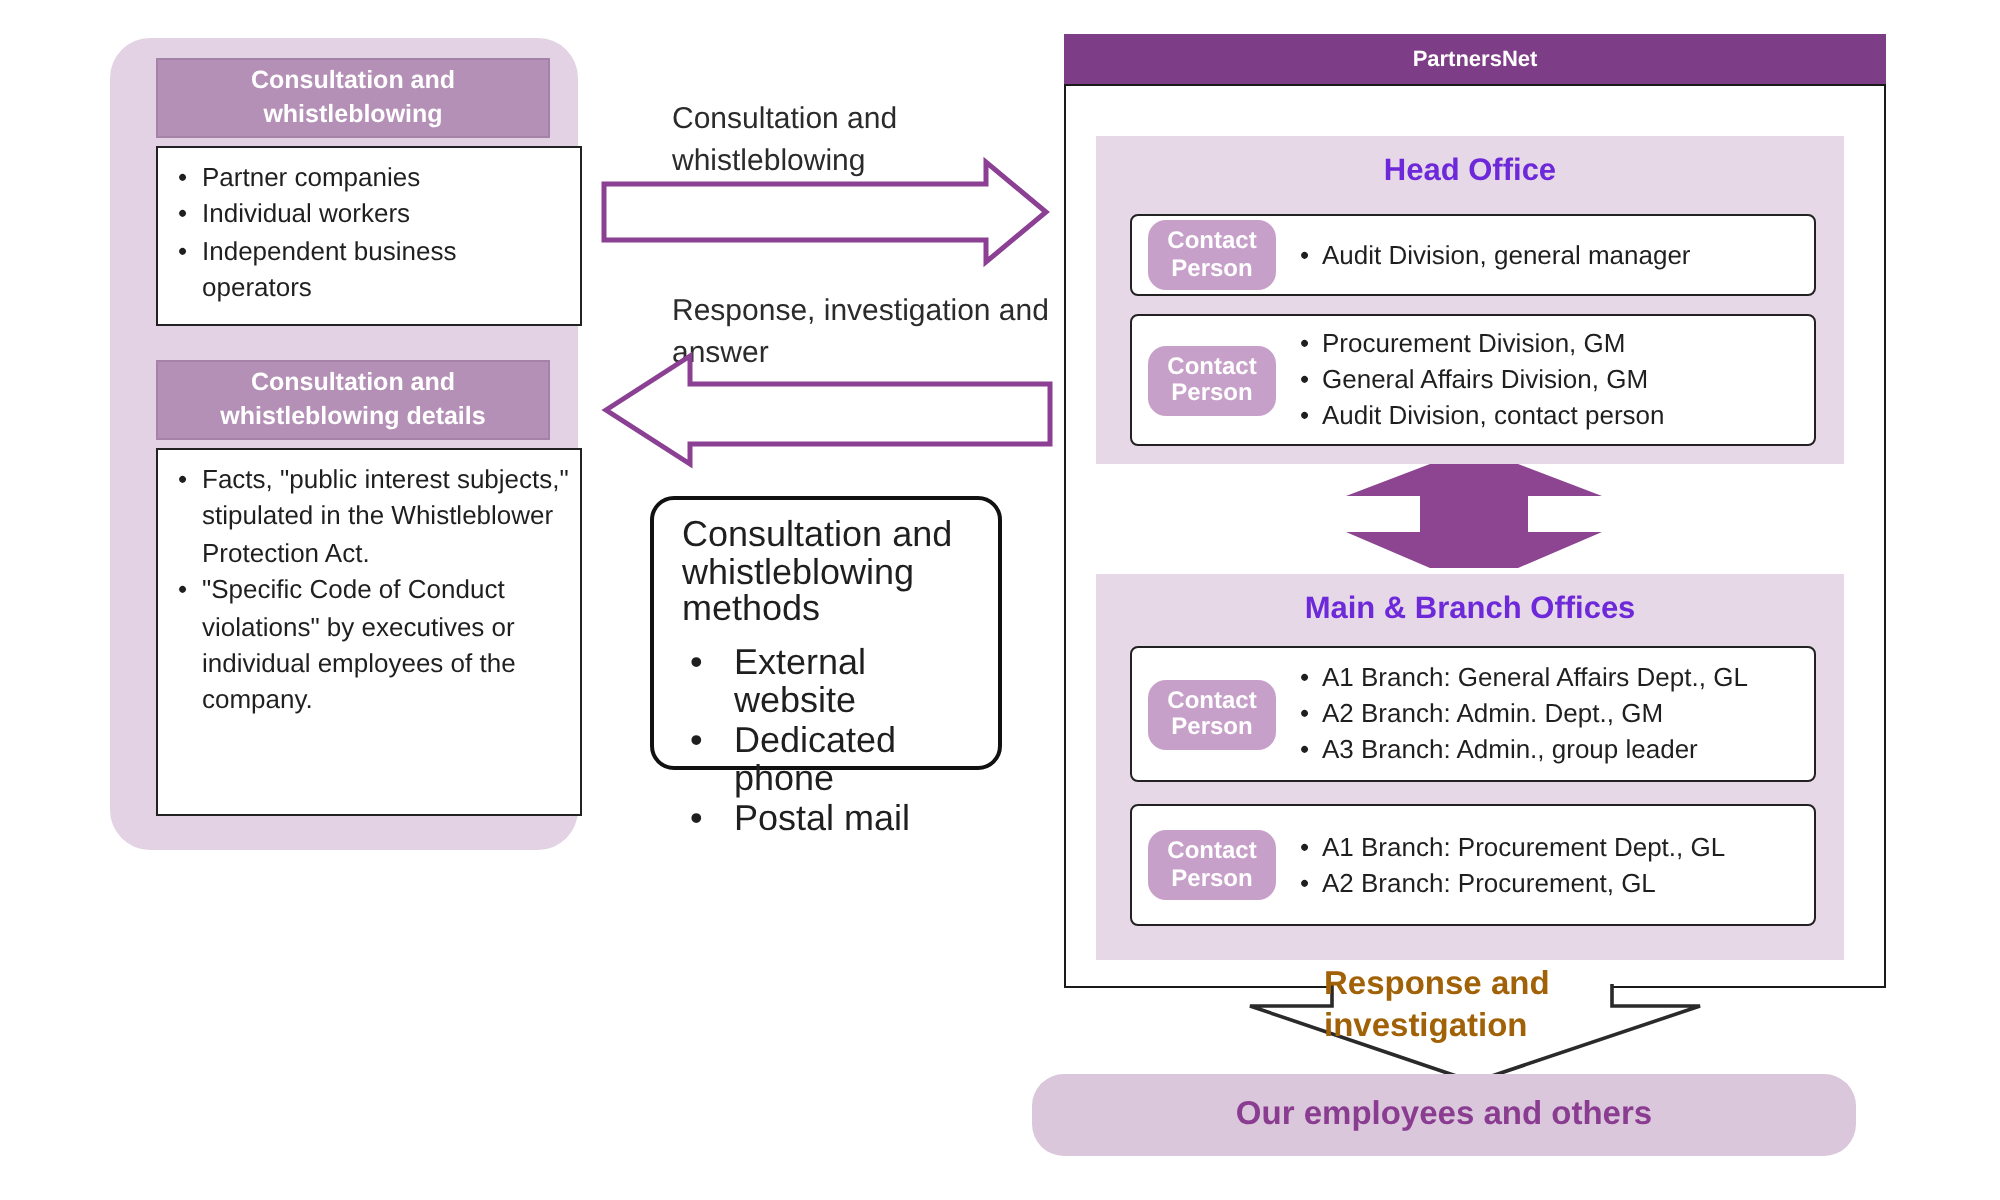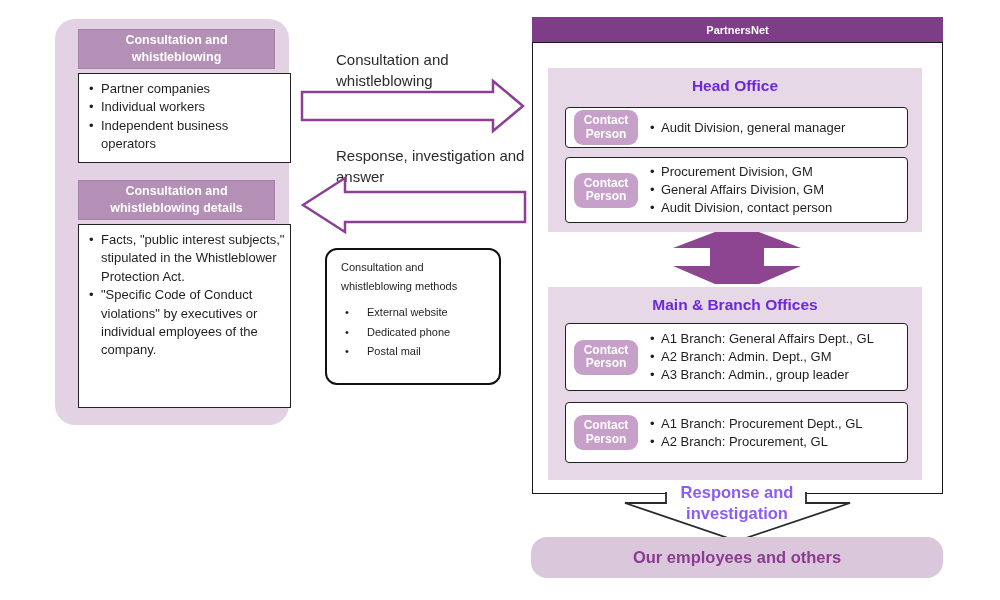--- a/index.html
+++ b/index.html
@@ -29,21 +29,21 @@
   ul.blist li::before{content:"\2022";position:absolute;left:2px;}
 
   
   .mid-label{font-size:15px;line-height:21px;color:#2b2b2b;}
   .mid-label-request{left:336px;top:49px;width:170px;}
   .mid-label-response{left:336px;top:145px;width:195px;}
 
   
   .methods-box{
     left:325px;top:248px;width:176px;height:137px;background:#fff;border:2px solid #111;
-    border-radius:12px;box-sizing:border-box;padding:8px 10px 6px 14px;font-size:11px;line-height:18.5px;
+    border-radius:12px;box-sizing:border-box;padding:8px 10px 6px 14px;font-size:18px;line-height:18.5px;
   }
   .methods-title{margin-bottom:8px;width:140px;}
   ul.mlist{list-style:none;margin:0;padding:0;}
   ul.mlist li{padding-left:26px;position:relative;line-height:19.5px;}
   ul.mlist li::before{content:"\2022";position:absolute;left:4px;}
 
   
   .pn-bar{
     left:532px;top:17px;width:411px;height:25px;background:#7d3d87;color:#fff;font-weight:bold;
     font-size:11px;display:flex;align-items:center;justify-content:center;
@@ -66,25 +66,25 @@
   .badge{
     flex:0 0 64px;background:#c7a0c9;border-radius:9px;color:#fff;font-weight:bold;font-size:12px;
     line-height:13.5px;text-align:center;padding:4px 0;
   }
   ul.clist{list-style:none;margin:0;padding:0;flex:1;font-size:13px;line-height:18px;}
   ul.clist li{padding-left:12px;position:relative;}
   ul.clist li::before{content:"\2022";position:absolute;left:1px;}
 
   
   .employees-box{
-    left:531px;top:537px;width:412px;height:41px;background:#dbc7db;border-radius:16px;
+    left:516px;top:537px;width:412px;height:41px;background:#dbc7db;border-radius:16px;
     display:flex;align-items:center;justify-content:center;color:#8a3c90;font-weight:bold;font-size:16.5px;
   }
   .bottom-arrow-label{
-    left:662px;top:482px;width:150px;text-align:center;color:#8b5cf6;font-weight:bold;
+    left:662px;top:482px;width:150px;color:#a16207;font-weight:bold;
     font-size:16.5px;line-height:20.5px;
   }
   svg.overlay{position:absolute;left:0;top:0;pointer-events:none;}
 </style>
 </head>
 <body>
 
 <div class="canvas">
 
   <div class="abs left-container"></div>

